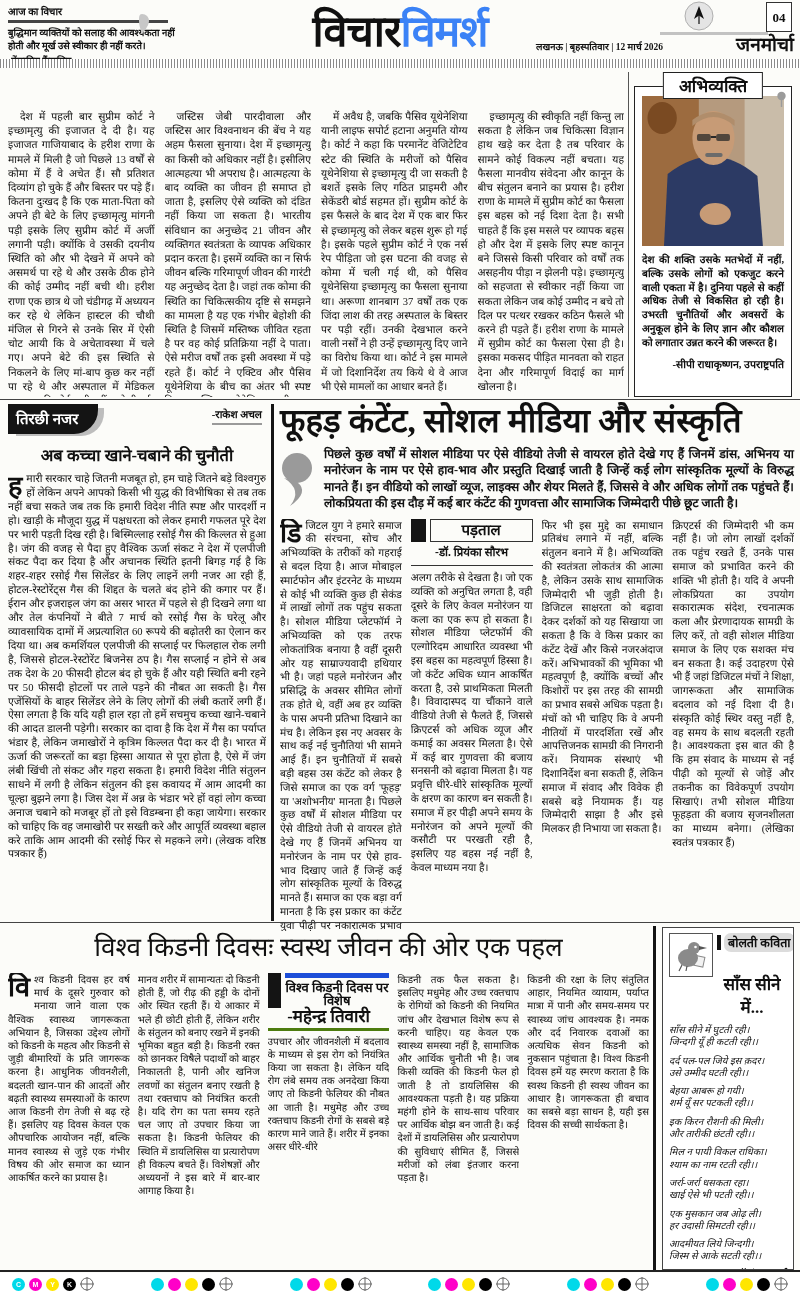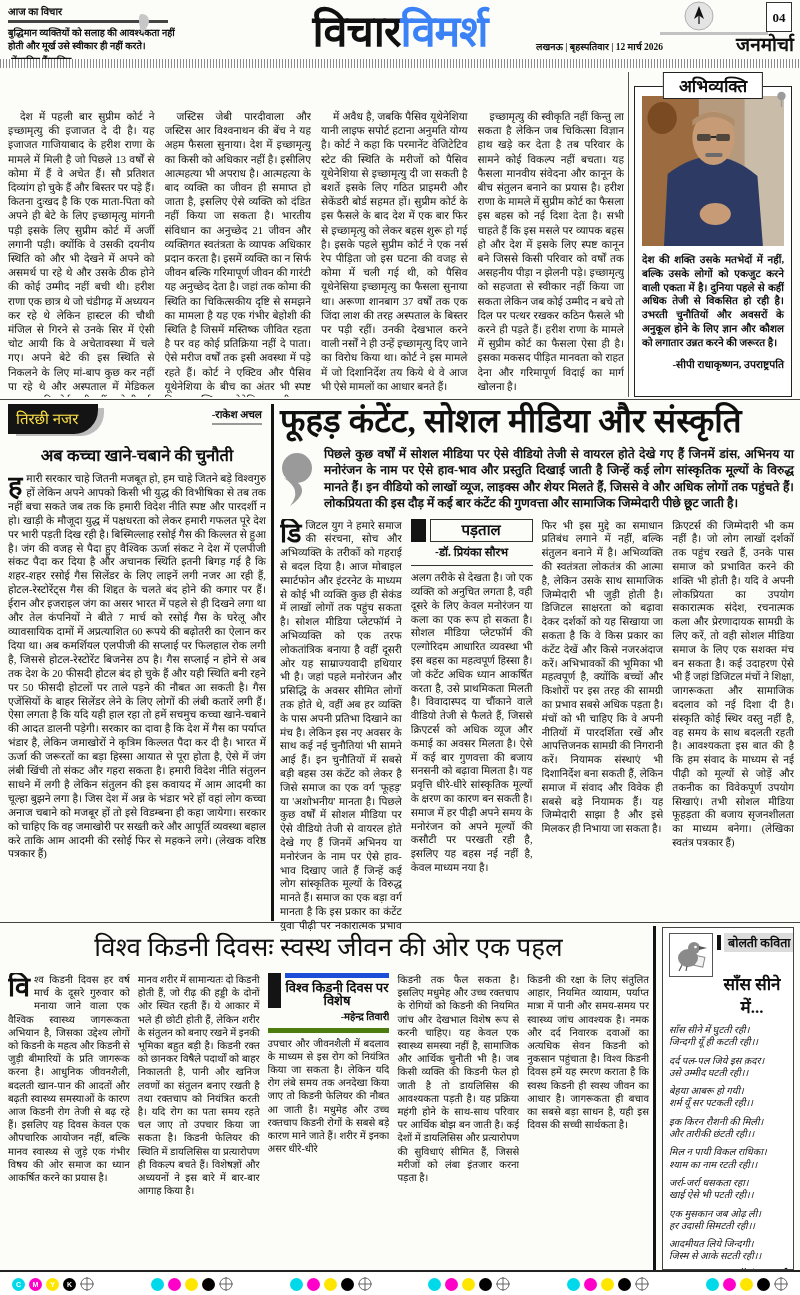--- a/index.html
+++ b/index.html
@@ -45,21 +45,21 @@
   .expr-pin{position:absolute;top:4px;right:3px;}
   .expr-photo{width:100%;height:150px;display:block;}
   .expr-quote{font-size:10.3px;line-height:13.8px;font-weight:bold;text-align:justify;margin:7px 0 0;}
   .expr-attr{font-size:10.6px;font-weight:bold;text-align:right;margin-top:7px;}
 
   .hrule1{position:absolute;left:0;top:399px;width:800px;height:1px;background:#444;}
 
   
   .tirchhi{position:absolute;left:8px;top:404px;width:258px;height:517px;overflow:hidden;}
   .tn-header{position:relative;height:30px;}
-  .tn-tab{position:absolute;left:0;top:0;background:#141414;color:#fde047;font-size:15px;font-weight:normal;
+  .tn-tab{position:absolute;left:0;top:0;background:#141414;color:#ffffff;font-size:15px;font-weight:bold;
           padding:4px 20px 6px 8px;border-radius:0 0 24px 0;box-shadow:7px 3px 0 -1px #bdbdbd;}
   .tn-byline{position:absolute;right:4px;top:3px;font-size:10.5px;font-weight:bold;text-align:center;}
   .tn-byline .bl-rule{height:2px;background:#9a9a9a;margin-top:2px;}
   .tn-title{text-align:center;font-size:16.5px;font-weight:bold;margin:9px 0 6px;}
   .tn-body{font-size:10.6px;line-height:13.9px;text-align:justify;height:442px;overflow:hidden;}
   .dropcap{float:left;font-size:27px;line-height:25px;font-weight:bold;padding:2px 4px 0 0;}
 
   .vline-b{position:absolute;left:271px;top:404px;width:2.5px;height:517px;background:#141414;}
 
   
@@ -80,33 +80,33 @@
 
   
   .art3{position:absolute;left:8px;top:926px;width:641px;}
   .a3-head{text-align:center;font-size:26px;font-weight:400;margin:2px 0 0;}
   .a3-cols{display:flex;gap:8px;margin-top:9px;height:296px;}
   .a3-cols .col{font-size:10px;line-height:13.2px;}
   .special{margin-bottom:4px;}
   .special-top{display:flex;gap:4px;align-items:stretch;}
   .special-block{width:13px;background:#141414;flex:none;}
   .special-titlebox{flex:1;border-top:5px solid #1d4ed8;text-align:center;font-size:13px;font-weight:bold;padding:3px 0 1px;}
-  .special-byline{text-align:right;font-size:10px;font-weight:bold;border-bottom:5px solid #4d7c0f;padding:2px 0 4px;}
+  .special-byline{text-align:center;font-size:17px;font-weight:bold;border-bottom:3px solid #4d7c0f;padding:2px 0 4px;}
 
   .vline-c{position:absolute;left:653px;top:926px;width:2.5px;height:344px;background:#141414;}
 
   
   .poem{position:absolute;left:662px;top:927px;width:132px;height:343px;border:1px solid #444;
         box-sizing:border-box;padding:5px 6px;overflow:hidden;background:#fff;}
   .poem-head{display:flex;gap:4px;align-items:flex-start;}
   .bird-frame{width:42px;height:42px;border:1px solid #555;flex:none;display:flex;align-items:center;justify-content:center;background:#fff;}
   .poem-labels{flex:1;min-width:0;}
   .poem-label{display:flex;align-items:center;gap:3px;}
   .poem-label .bar{width:4px;height:15px;background:#111;flex:none;}
-  .poem-label .lbl{background:#dcdcdc;font-size:12.5px;font-weight:bold;padding:1px 4px;white-space:nowrap;}
+  .poem-label .lbl{background:#dcdcdc;font-size:12.5px;font-weight:bold;padding:1px 4px;white-space:nowrap;border-radius:7px;}
   .poem-title{font-size:17px;font-weight:bold;text-align:center;margin-top:20px;}
   .couplet{font-size:9.8px;line-height:12.3px;font-style:italic;margin-top:6px;}
   .poem-attr{text-align:right;font-size:10px;font-weight:bold;margin-top:3px;}
 
   
   .hrule3{position:absolute;left:0;top:1270px;width:800px;height:2px;background:#222;}
   .marks{position:absolute;left:0;top:1273px;width:800px;height:22px;background:#fff;display:flex;
          align-items:center;justify-content:space-between;padding:0 12px;box-sizing:border-box;}
   .mgroup{display:flex;gap:4px;align-items:center;}
   .dot{width:13px;height:13px;border-radius:50%;display:flex;align-items:center;justify-content:center;

